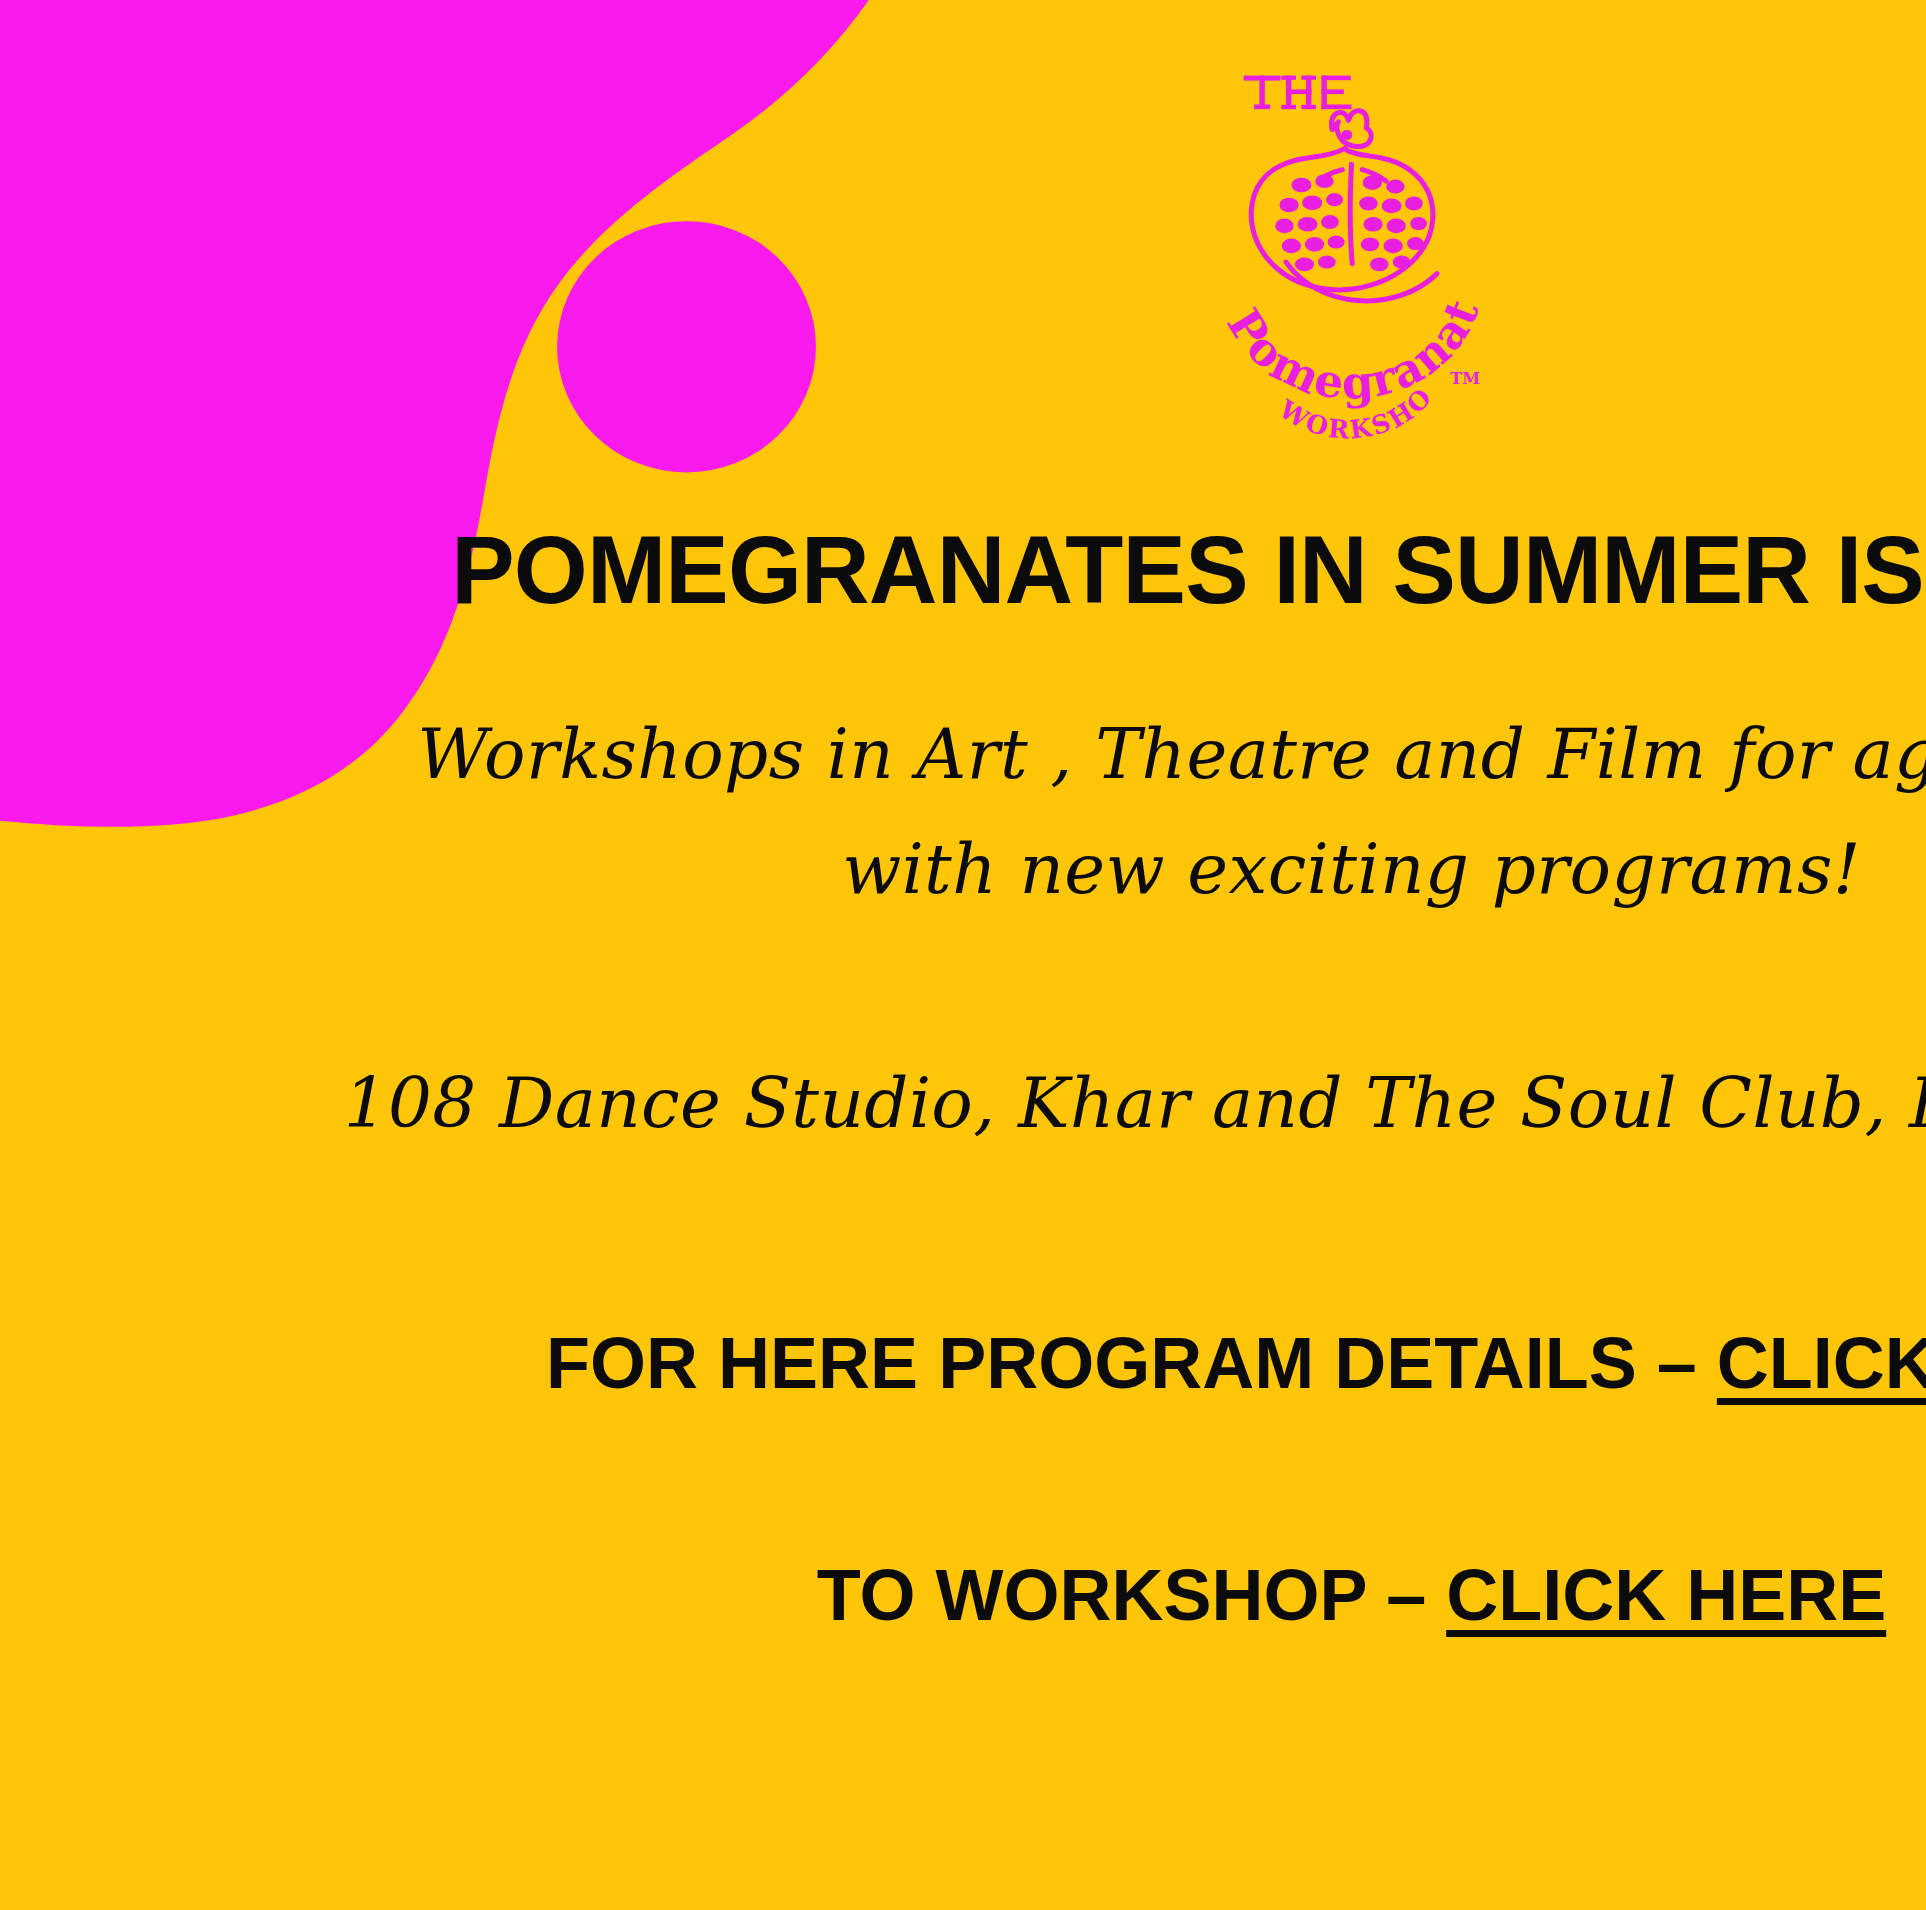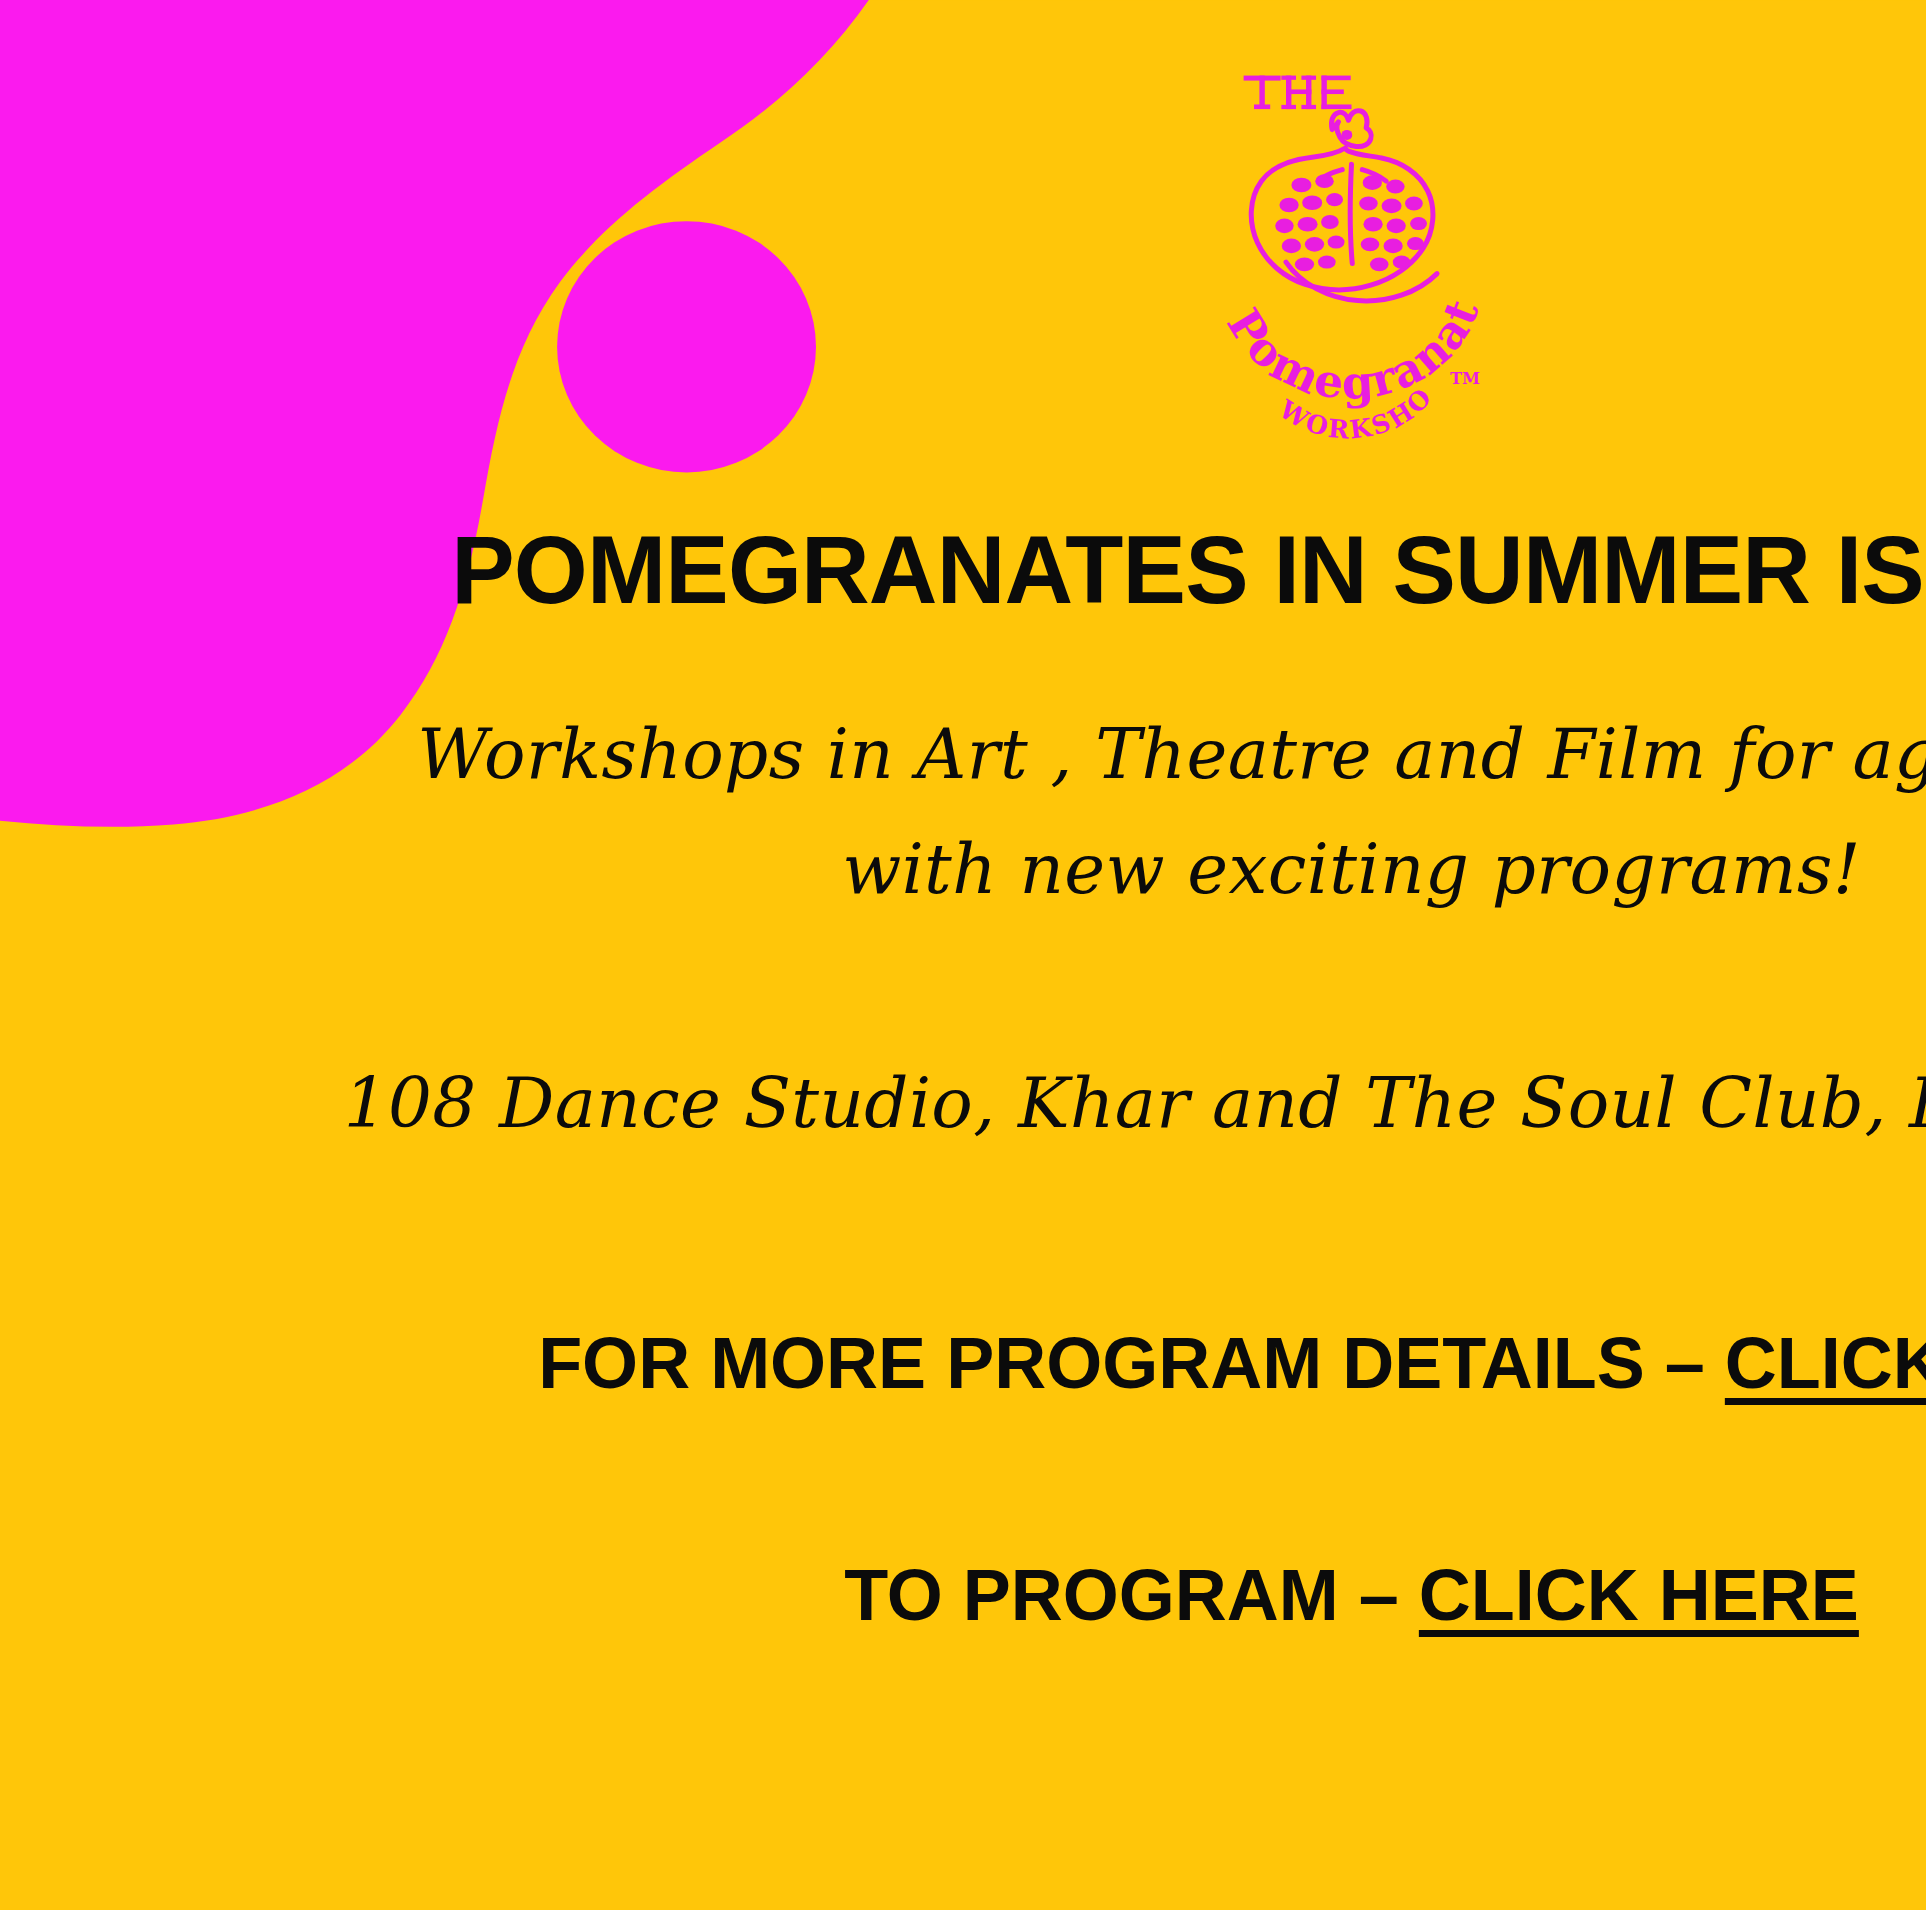--- a/index.html
+++ b/index.html
@@ -232,19 +232,19 @@
   <div id="content">
 
     <div class="line headline">POMEGRANATES IN SUMMER IS BACK!</div>
 
     <div class="line script" id="sub-1">Workshops in Art , Theatre and Film for ages 7 to 15</div>
 
     <div class="line script" id="sub-2">with new exciting programs!</div>
 
     <div class="line script" id="venue">108 Dance Studio, Khar and The Soul Club, Bandra West</div>
 
-    <div class="line cta" id="cta-1"><span>FOR MORE PROGRAM DETAILS – </span><span class="cta-link">CLICK HERE</span></div>
-
-    <div class="line cta" id="cta-2"><span>TO PROGRAM – </span><span class="cta-link">CLICK HERE</span></div>
+    <div class="line cta" id="cta-1"><span>FOR HERE PROGRAM DETAILS – </span><span class="cta-link">CLICK HERE</span></div>
+
+    <div class="line cta" id="cta-2"><span>TO WORKSHOP – </span><span class="cta-link">CLICK HERE</span></div>
 
   </div>
 </div>
 
 
 </body></html>

